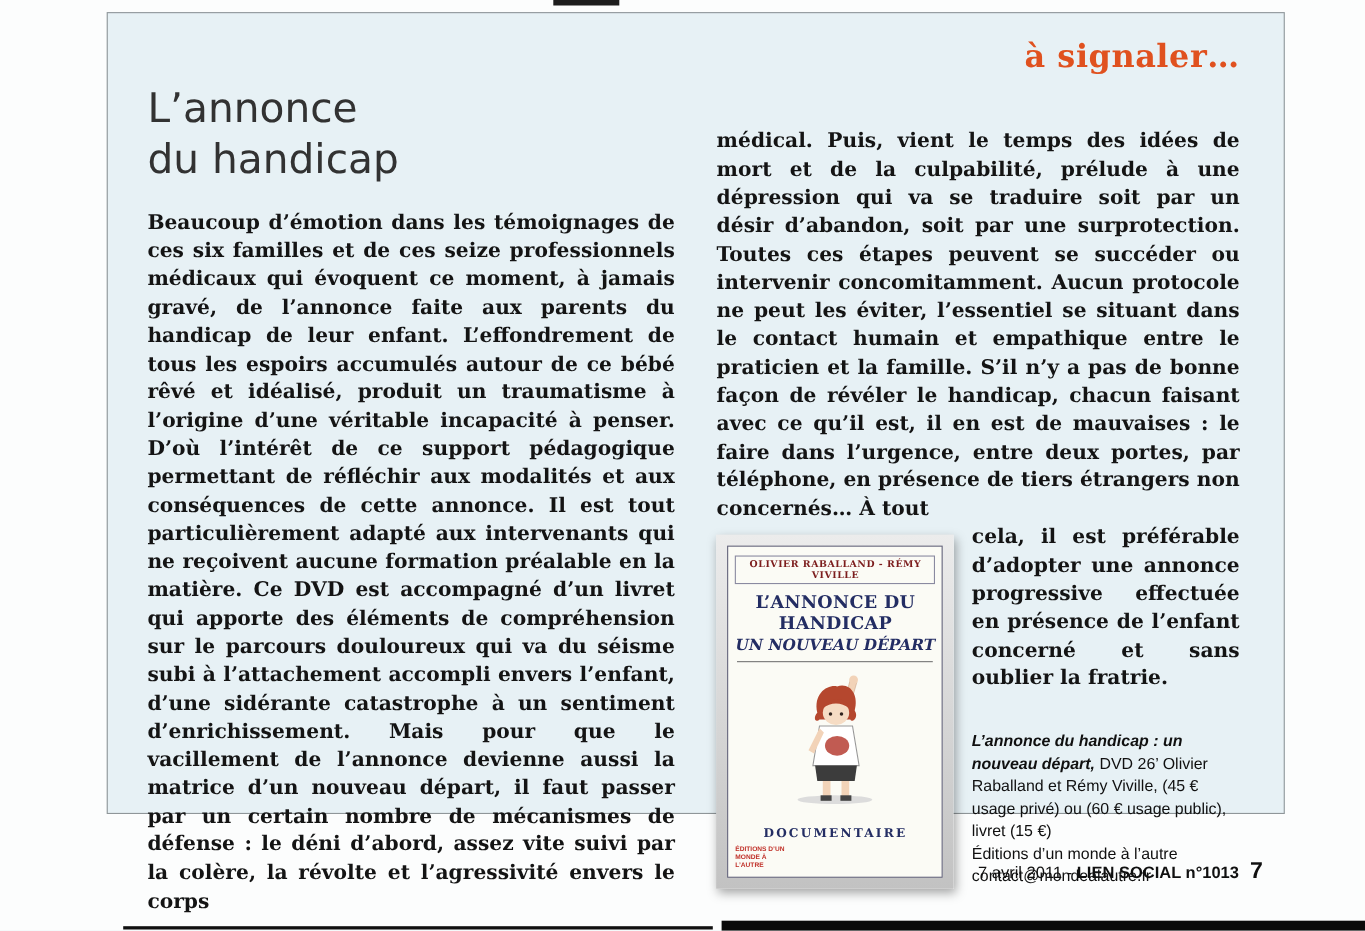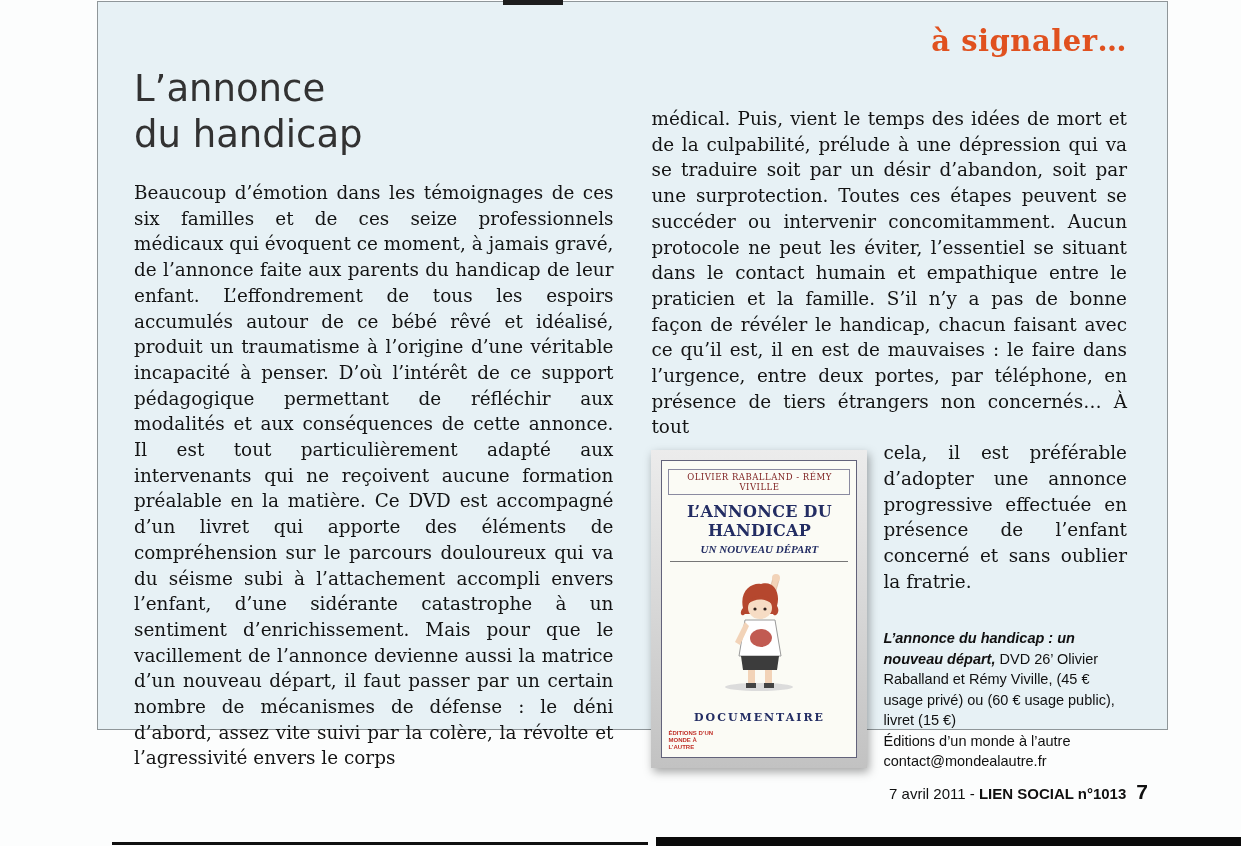--- a/index.html
+++ b/index.html
@@ -6,21 +6,21 @@
   body {
     width:1241px; height:846px;
     background:#fcfdfd;
     position:relative;
     overflow:hidden;
     font-family:"DejaVu Serif", serif;
   }
 
   
   .page-box {
-    position:absolute; left:97px; top:1px;
+    position:absolute; left:97px; top:11px;
     width:1071px; height:729px;
     box-sizing:border-box;
     background:#e7f1f5;
     border:1px solid #8f9699;
     padding:22px 40px 18px 36px;
   }
 
   .header-row { text-align:right; height:38px; }
   .section-label {
     font-family:"DejaVu Serif", serif;
@@ -42,20 +42,21 @@
     line-height:46px;
     margin:4px 0 0 0;
   }
 
   .body-text {
     font-size:18.4px;
     line-height:25.7px;
     text-align:justify;
     color:#141414;
     margin:0;
+    font-weight:bold;
   }
   .col-left .body-text { margin-top:22px; }
   #col2-p1 { margin-top:44px; }
 
   
   .dvd-wrap {
     float:left;
     margin:10px 16px 6px 0;
     padding:10px;
     background:linear-gradient(180deg,#ececec 0%, #c2c2c2 100%);
@@ -64,37 +65,36 @@
   .dvd-cover {
     width:196px;
     background:#fbfbf5;
     border:1px solid #62627a;
     padding:8px 6px 6px;
     box-sizing:border-box;
     text-align:center;
     position:relative;
   }
   .dvd-authors {
-    font-size:8.5px; font-weight:400;
+    font-size:8.5px; font-weight:700;
     color:#7c1d1d;
     border:1px solid #8a8aa0;
     padding:2px 0;
     letter-spacing:0.5px;
   }
   .dvd-title {
     font-size:16px; font-weight:700;
     color:#232d63;
     margin-top:7px;
     letter-spacing:0.3px;
   }
   .dvd-subtitle {
-    font-size:11px; font-weight:700; font-style:italic;
+    font-size:14px; font-weight:700; font-style:italic;
     color:#232d63;
     margin-top:3px;
-    font-family:Liberation Serif, serif;
   }
   .dvd-rule { border:none; border-top:1px solid #767676; margin:6px 2px; }
   .dvd-art { height:128px; }
   .dvd-genre {
     font-size:11px; font-weight:700;
     color:#232d63;
     letter-spacing:2px;
     margin-top:15px;
   }
   .dvd-publisher {

